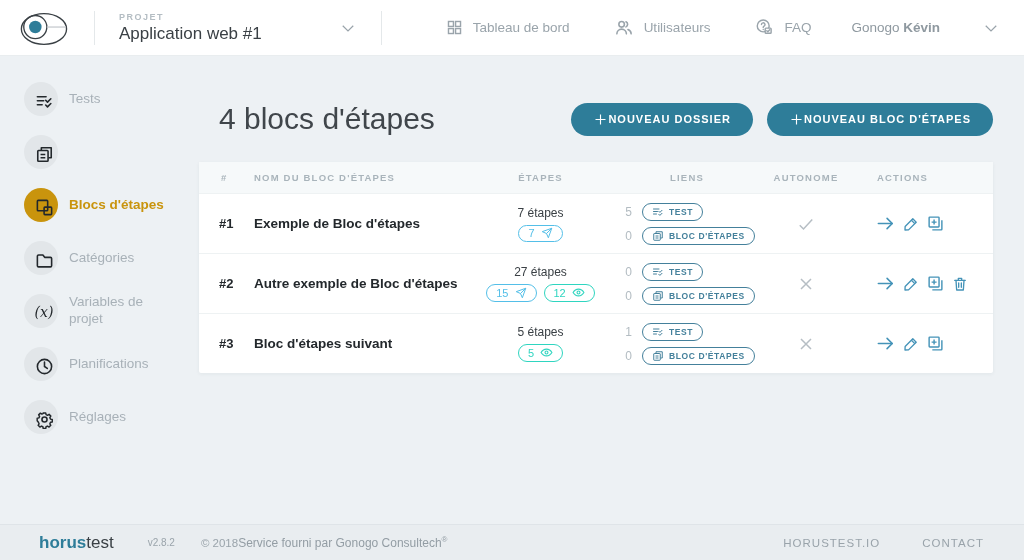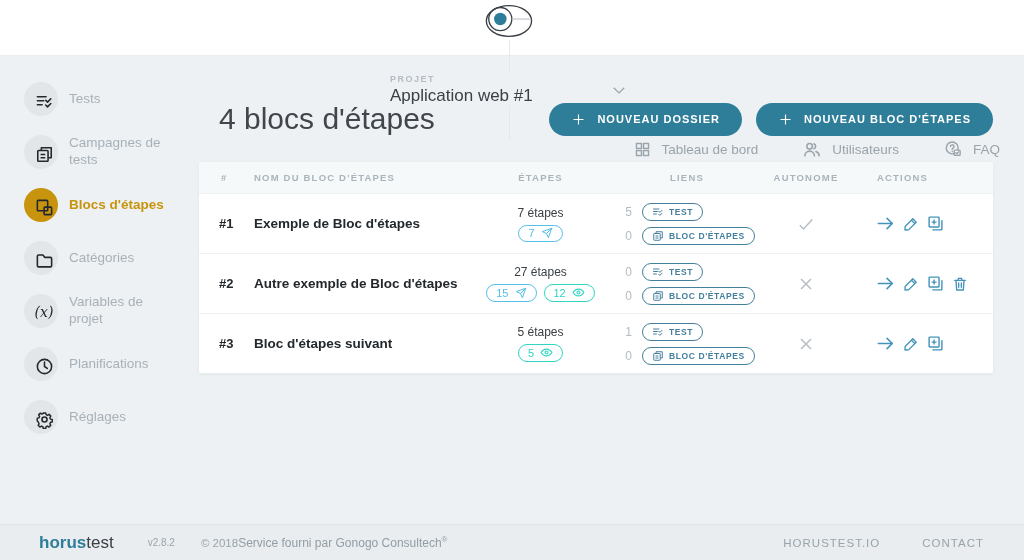--- a/index.html
+++ b/index.html
@@ -7,21 +7,21 @@
   .app {
     width:1024px; height:560px; overflow:hidden; position:relative;
     background:#edf1f4; font-family:"Liberation Sans", sans-serif;
     display:flex; flex-direction:column;
   }
   svg.ic { display:block; }
 
   
   .header {
     height:56px; background:#fff; border-bottom:1px solid #e9edef;
-    display:flex; align-items:center; padding:0 24px 0 18px; flex-shrink:0;flex-direction:column;
+    display:flex; align-items:center; padding:0 24px 0 18px; flex-shrink:0;
   }
   .logo { width:52px; display:flex; align-items:center; }
   .hdr-div { width:1px; height:34px; background:#e4e8ea; margin:0 24px; flex-shrink:0; }
   .project-select { display:flex; align-items:center; width:238px; justify-content:space-between; cursor:pointer; }
   .project-label { font-size:9px; font-weight:bold; letter-spacing:1.5px; color:#b4bdc3; margin-bottom:2px; }
   .project-name { font-size:17px; color:#3a4045; }
   .chev { color:#99a3aa; }
   .hdr-nav { margin-left:auto; display:flex; align-items:center; gap:44px; }
   .nav-item { display:flex; align-items:center; gap:10px; color:#9aa4ab; font-size:13.5px; cursor:pointer; }
   .nav-item svg { color:#9aa4ab; }
@@ -45,21 +45,21 @@
   .side-item.active .side-icon { background:var(--gold,#c9940d); }
   .side-item.active .side-label { color:var(--gold,#c9940d);font-weight:bold; }
 
   
   .main { flex:1; padding:46px 31px 0 0; }
   .main-head { display:flex; justify-content:space-between; align-items:center; }
   .page-title { font-size:30px; font-weight:400; color:#40464b; margin-left:20px; }
   .btn-row { display:flex; gap:14px; }
   .btn {
     background:var(--accent,#2e7d99); color:#fff; border:none; border-radius:17px;
-    height:33px; padding:0 22px; display:flex; align-items:center; gap:11px;
+    height:33px; padding:0 22px; display:flex; align-items:center; 
     font-size:11px; font-weight:bold; letter-spacing:1px; cursor:pointer;
     font-family:"Liberation Sans", sans-serif;
   }
 
   
   .table-card { margin-top:26px; background:#fff; border-radius:2px; box-shadow:0 1px 4px rgba(40,60,70,0.06); }
   .trow { display:grid; grid-template-columns:40px 230px 143px 150px 88px 1fr; align-items:center; }
   .thead { height:31px; background:#f6f9fa; }
   .th { font-size:9.5px; font-weight:bold; letter-spacing:1.2px; color:#a9b4bb; }
   .th.c-num { padding-left:22px; }
@@ -288,21 +288,20 @@
             </svg>
           </span>
         <span class="side-label">Tests</span>
       </div>
       <div class="side-item">
         <span class="side-icon">
             <svg class="ic" width="19" height="19">
               <use href="#i-copypages"></use>
             </svg>
           </span>
-        <span class="side-label">Campagnes de tests</span>
       </div>
       <div class="side-item active">
         <span class="side-icon">
             <svg class="ic" width="19" height="19">
               <use href="#i-blocks"></use>
             </svg>
           </span>
         <span class="side-label">Blocs d'étapes</span>
       </div>
       <div class="side-item">

